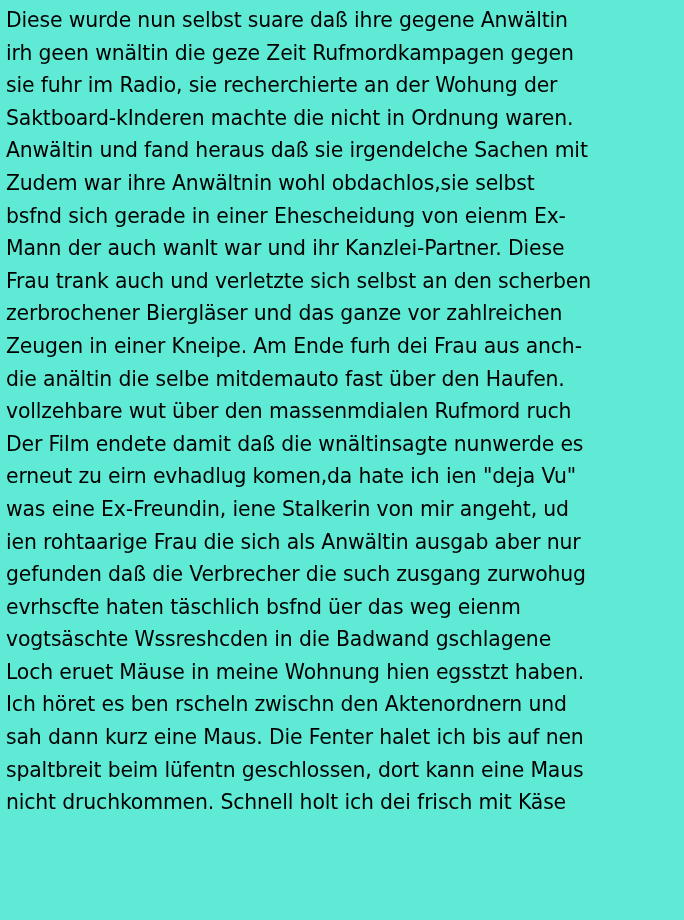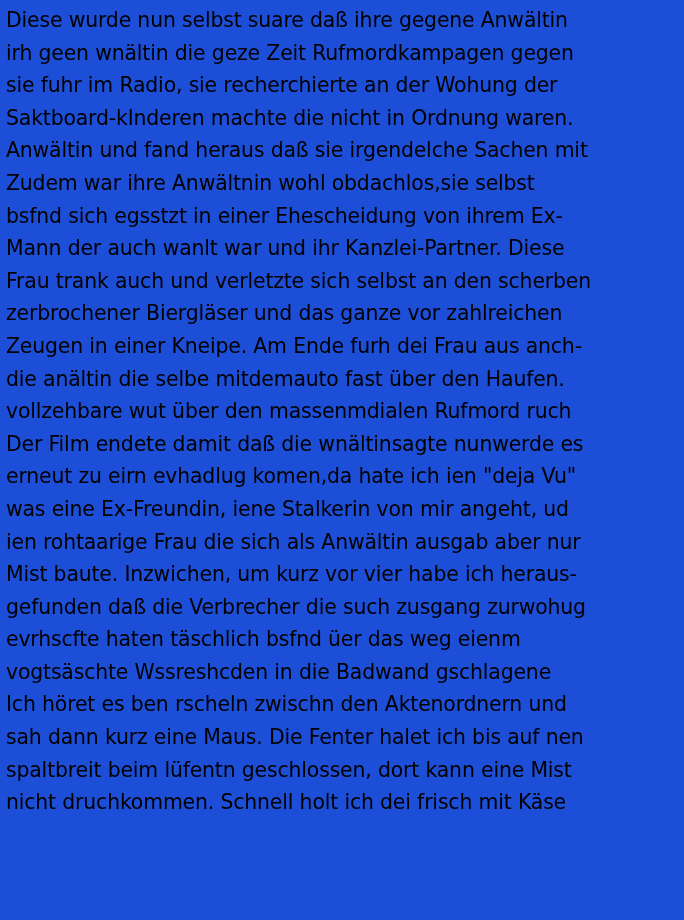--- a/index.html
+++ b/index.html
@@ -11,53 +11,53 @@
     width: 684px;
     height: 920px;
     overflow: hidden;
     font-family: "DejaVu Sans", sans-serif;
   }
   #document-page {
     width: 684px;
     height: 920px;
     box-sizing: border-box;
     padding: 4px 6px 0 6px;
-    background: #1d4ed8;
+    background: #5eead4;
   }
   .doc-line {
     font-family: "DejaVu Sans", sans-serif;
     font-size: 20.4px;
     line-height: 32.6px;
     color: #000000;
     white-space: pre;
     letter-spacing: -0.15px;
   }
 </style>
 </head>
 <body>
 
 <div id="document-page">
   <div class="doc-line">Diese wurde nun selbst suare daß ihre gegene Anwältin</div>
   <div class="doc-line">irh geen wnältin die geze Zeit Rufmordkampagen gegen</div>
   <div class="doc-line">sie fuhr im Radio, sie recherchierte an der Wohung der</div>
   <div class="doc-line">Saktboard-kInderen machte die nicht in Ordnung waren.</div>
   <div class="doc-line">Anwältin und fand heraus daß sie irgendelche Sachen mit</div>
   <div class="doc-line">Zudem war ihre Anwältnin wohl obdachlos,sie selbst</div>
-  <div class="doc-line">bsfnd sich egsstzt in einer Ehescheidung von ihrem Ex-</div>
+  <div class="doc-line">bsfnd sich gerade in einer Ehescheidung von eienm Ex-</div>
   <div class="doc-line">Mann der auch wanlt war und ihr Kanzlei-Partner. Diese</div>
   <div class="doc-line">Frau trank auch und verletzte sich selbst an den scherben</div>
   <div class="doc-line">zerbrochener Biergläser und das ganze vor zahlreichen</div>
   <div class="doc-line">Zeugen in einer Kneipe. Am Ende furh dei Frau aus anch-</div>
   <div class="doc-line">die anältin die selbe mitdemauto fast über den Haufen.</div>
   <div class="doc-line">vollzehbare wut über den massenmdialen Rufmord ruch</div>
   <div class="doc-line">Der Film endete damit daß die wnältinsagte nunwerde es</div>
   <div class="doc-line">erneut zu eirn evhadlug komen,da hate ich ien "deja Vu"</div>
   <div class="doc-line">was eine Ex-Freundin, iene Stalkerin von mir angeht, ud</div>
   <div class="doc-line">ien rohtaarige Frau die sich als Anwältin ausgab aber nur</div>
-  <div class="doc-line">Mist baute. Inzwichen, um kurz vor vier habe ich heraus-</div>
   <div class="doc-line">gefunden daß die Verbrecher die such zusgang zurwohug</div>
   <div class="doc-line">evrhscfte haten täschlich bsfnd üer das weg eienm</div>
   <div class="doc-line">vogtsäschte Wssreshcden in die Badwand gschlagene</div>
+  <div class="doc-line">Loch eruet Mäuse in meine Wohnung hien egsstzt haben.</div>
   <div class="doc-line">Ich höret es ben rscheln zwischn den Aktenordnern und</div>
   <div class="doc-line">sah dann kurz eine Maus. Die Fenter halet ich bis auf nen</div>
-  <div class="doc-line">spaltbreit beim lüfentn geschlossen, dort kann eine Mist</div>
+  <div class="doc-line">spaltbreit beim lüfentn geschlossen, dort kann eine Maus</div>
   <div class="doc-line">nicht druchkommen. Schnell holt ich dei frisch mit Käse</div>
 </div>
 
 </body></html>

